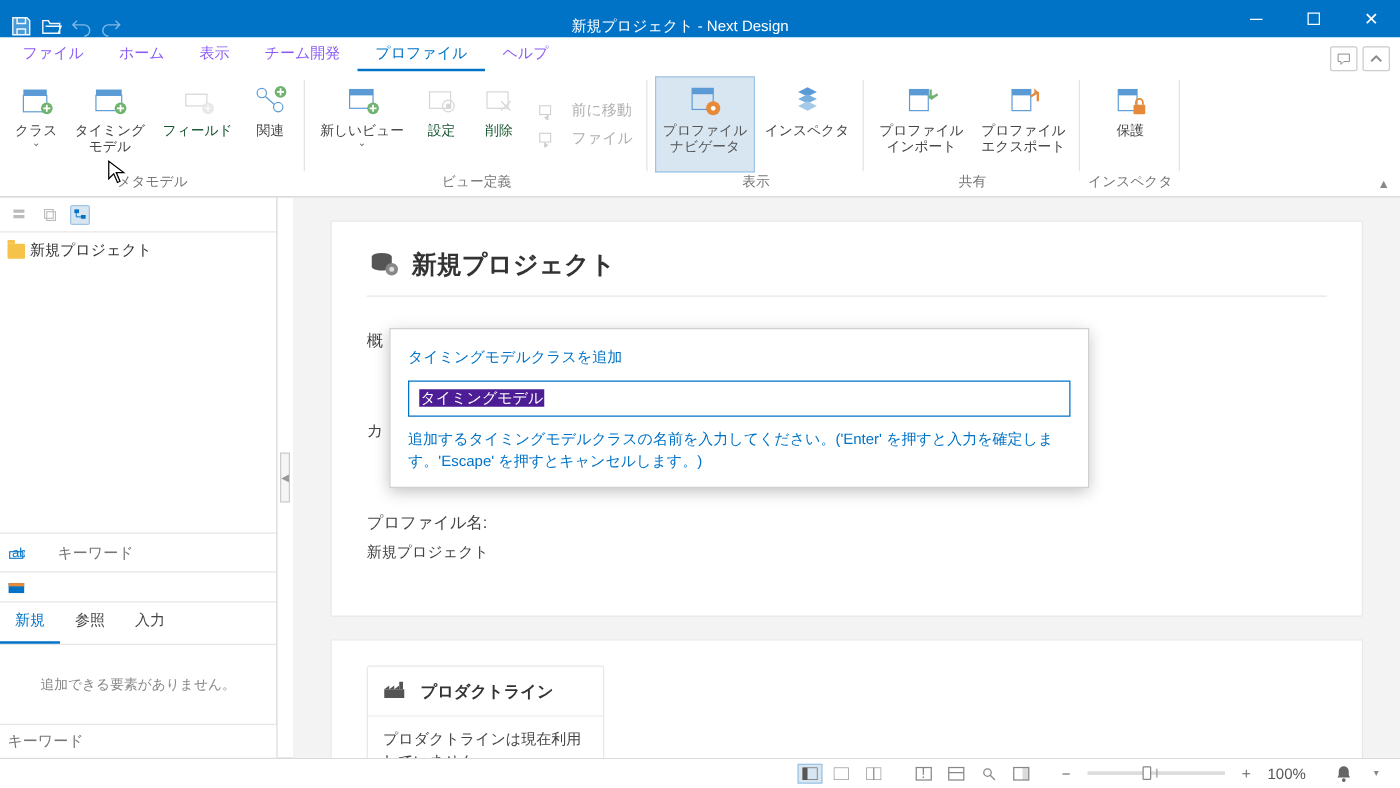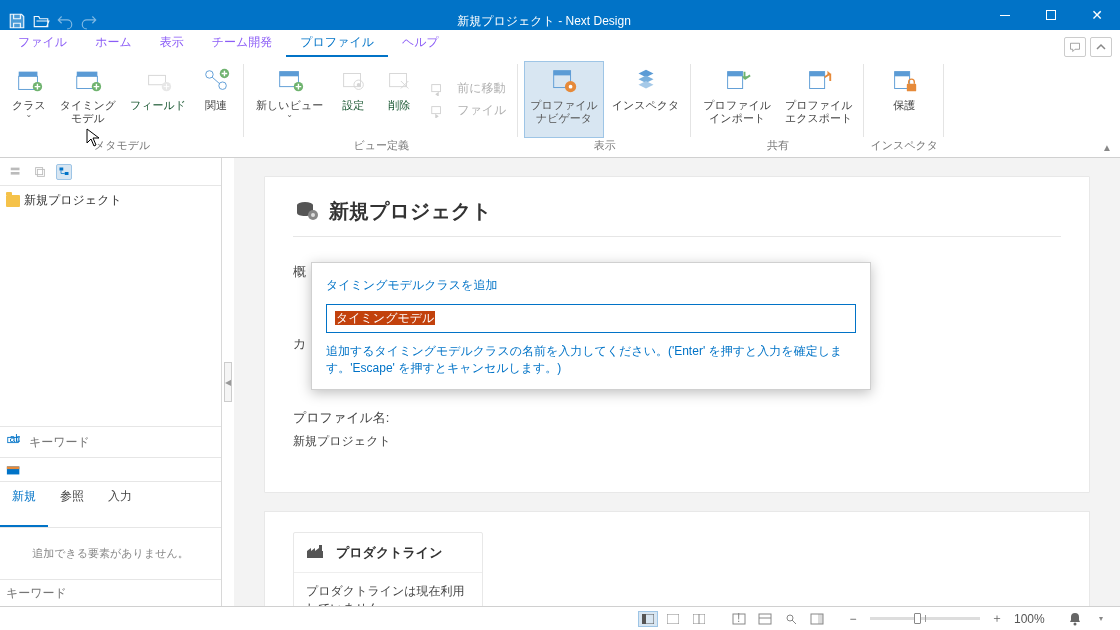--- a/index.html
+++ b/index.html
@@ -42,42 +42,42 @@
 .sidebar{width:222px;border-right:1px solid #d8d8d8;display:flex;flex-direction:column;background:#fff}
 .side-tabs{height:28px;border-bottom:1px solid #e6e6e6;display:flex;align-items:center;gap:8px;padding:0 8px}
 .side-tabs span{width:16px;height:16px;display:flex;align-items:center;justify-content:center;color:#777}
 .side-tabs .active{background:#d8e6f2;border:1px solid #9ec5e6;border-radius:2px;padding:1px}
 .side-tree{flex:0 0 auto;padding:4px 2px;height:240px;overflow:auto}
 .tree-item{display:flex;align-items:center;gap:4px;padding:2px 4px}
 .folder-ico{width:14px;height:12px;background:#f5c24a;border-radius:1px;position:relative}
 .folder-ico::before{content:"";position:absolute;top:-3px;left:0;width:6px;height:3px;background:#f5c24a;border-radius:1px 1px 0 0}
 .side-search{border-top:1px solid #e6e6e6;display:flex;align-items:center;padding:4px}
 .side-search input{flex:1;border:none;outline:none;padding:4px;color:#999;font-style:normal}
-.side-search .si{width:18px;height:18px;display:flex;align-items:flex-start;justify-content:center;color:#15803d;margin-right:3px}
+.side-search .si{width:18px;height:18px;display:flex;align-items:flex-end;justify-content:center;color:#15803d;margin-right:20px}
 .side-mid-tab{height:24px;border-top:1px solid #e6e6e6;display:flex;align-items:center;padding:0 6px}
 .side-panel-tabs{display:flex;border-top:1px solid #e6e6e6;border-bottom:1px solid #e6e6e6}
 .ptab{padding:6px 12px;color:#444}
-.ptab.active{color:#0173c7;border-bottom:2px solid #0173c7;padding-bottom:20px}
+.ptab.active{color:#0173c7;border-bottom:2px solid #0173c7;padding-bottom:8px}
 .side-msg{flex:1;display:flex;align-items:center;justify-content:center;color:#888;font-size:11px;padding:12px 0}
 .side-bottom-search{border-top:1px solid #e6e6e6}
 .side-bottom-search input{width:100%;border:none;outline:none;padding:6px;color:#999}
 
 .splitter{width:12px;display:flex;align-items:center;justify-content:center}
 .split-handle{width:8px;height:40px;border:1px solid #ccc;background:#f5f5f5;display:flex;align-items:center;justify-content:center;color:#999;font-size:8px}
 
 .content{flex:1;background:#f3f3f3;padding:18px 30px;overflow:auto;position:relative}
 .card{background:#fff;border:1px solid #e8e8e8;border-radius:1px;padding:20px 28px}
 .card-title{display:flex;align-items:center;gap:10px;border-bottom:1px solid #e6e6e6;padding-bottom:10px;margin-bottom:22px}
 .card-title h1{font-size:20px;font-weight:600;color:#333}
 .field-label{font-size:13px;color:#444;margin-bottom:6px}
 .field-value{font-size:12px;color:#444;margin-bottom:22px}
 
 .popup{position:absolute;left:46px;top:85px;width:560px;background:#fff;box-shadow:0 3px 12px rgba(0,0,0,.25);border:1px solid #d0d0d0;padding:14px 14px 12px;z-index:10}
 .popup-title{color:#0173c7;font-size:12px;margin-bottom:10px}
-.popup .sel{background:#c2410c;color:#fff;padding:0 1px}
+.popup .sel{background:#4c1d95;color:#fff;padding:0 1px}
 .popup-help{color:#0173c7;font-size:12px;line-height:17px}
 
 .card2{background:#fff;border:1px solid #e8e8e8;margin-top:18px;padding:20px 28px}
 .sub-card{border:1px solid #e8e8e8;border-radius:2px;width:190px;padding:0}
 .sub-head{display:flex;align-items:center;gap:12px;padding:10px 12px;border-bottom:1px solid #eee}
 .sub-head h3{font-size:13px;font-weight:600}
 .sub-body{padding:10px 12px;font-size:12px;color:#444;line-height:17px}
 
 .statusbar{height:24px;border-top:1px solid #d0d0d0;background:#fff;display:flex;align-items:center;padding:0 8px;gap:4px}
 .sb-spacer{flex:1}

